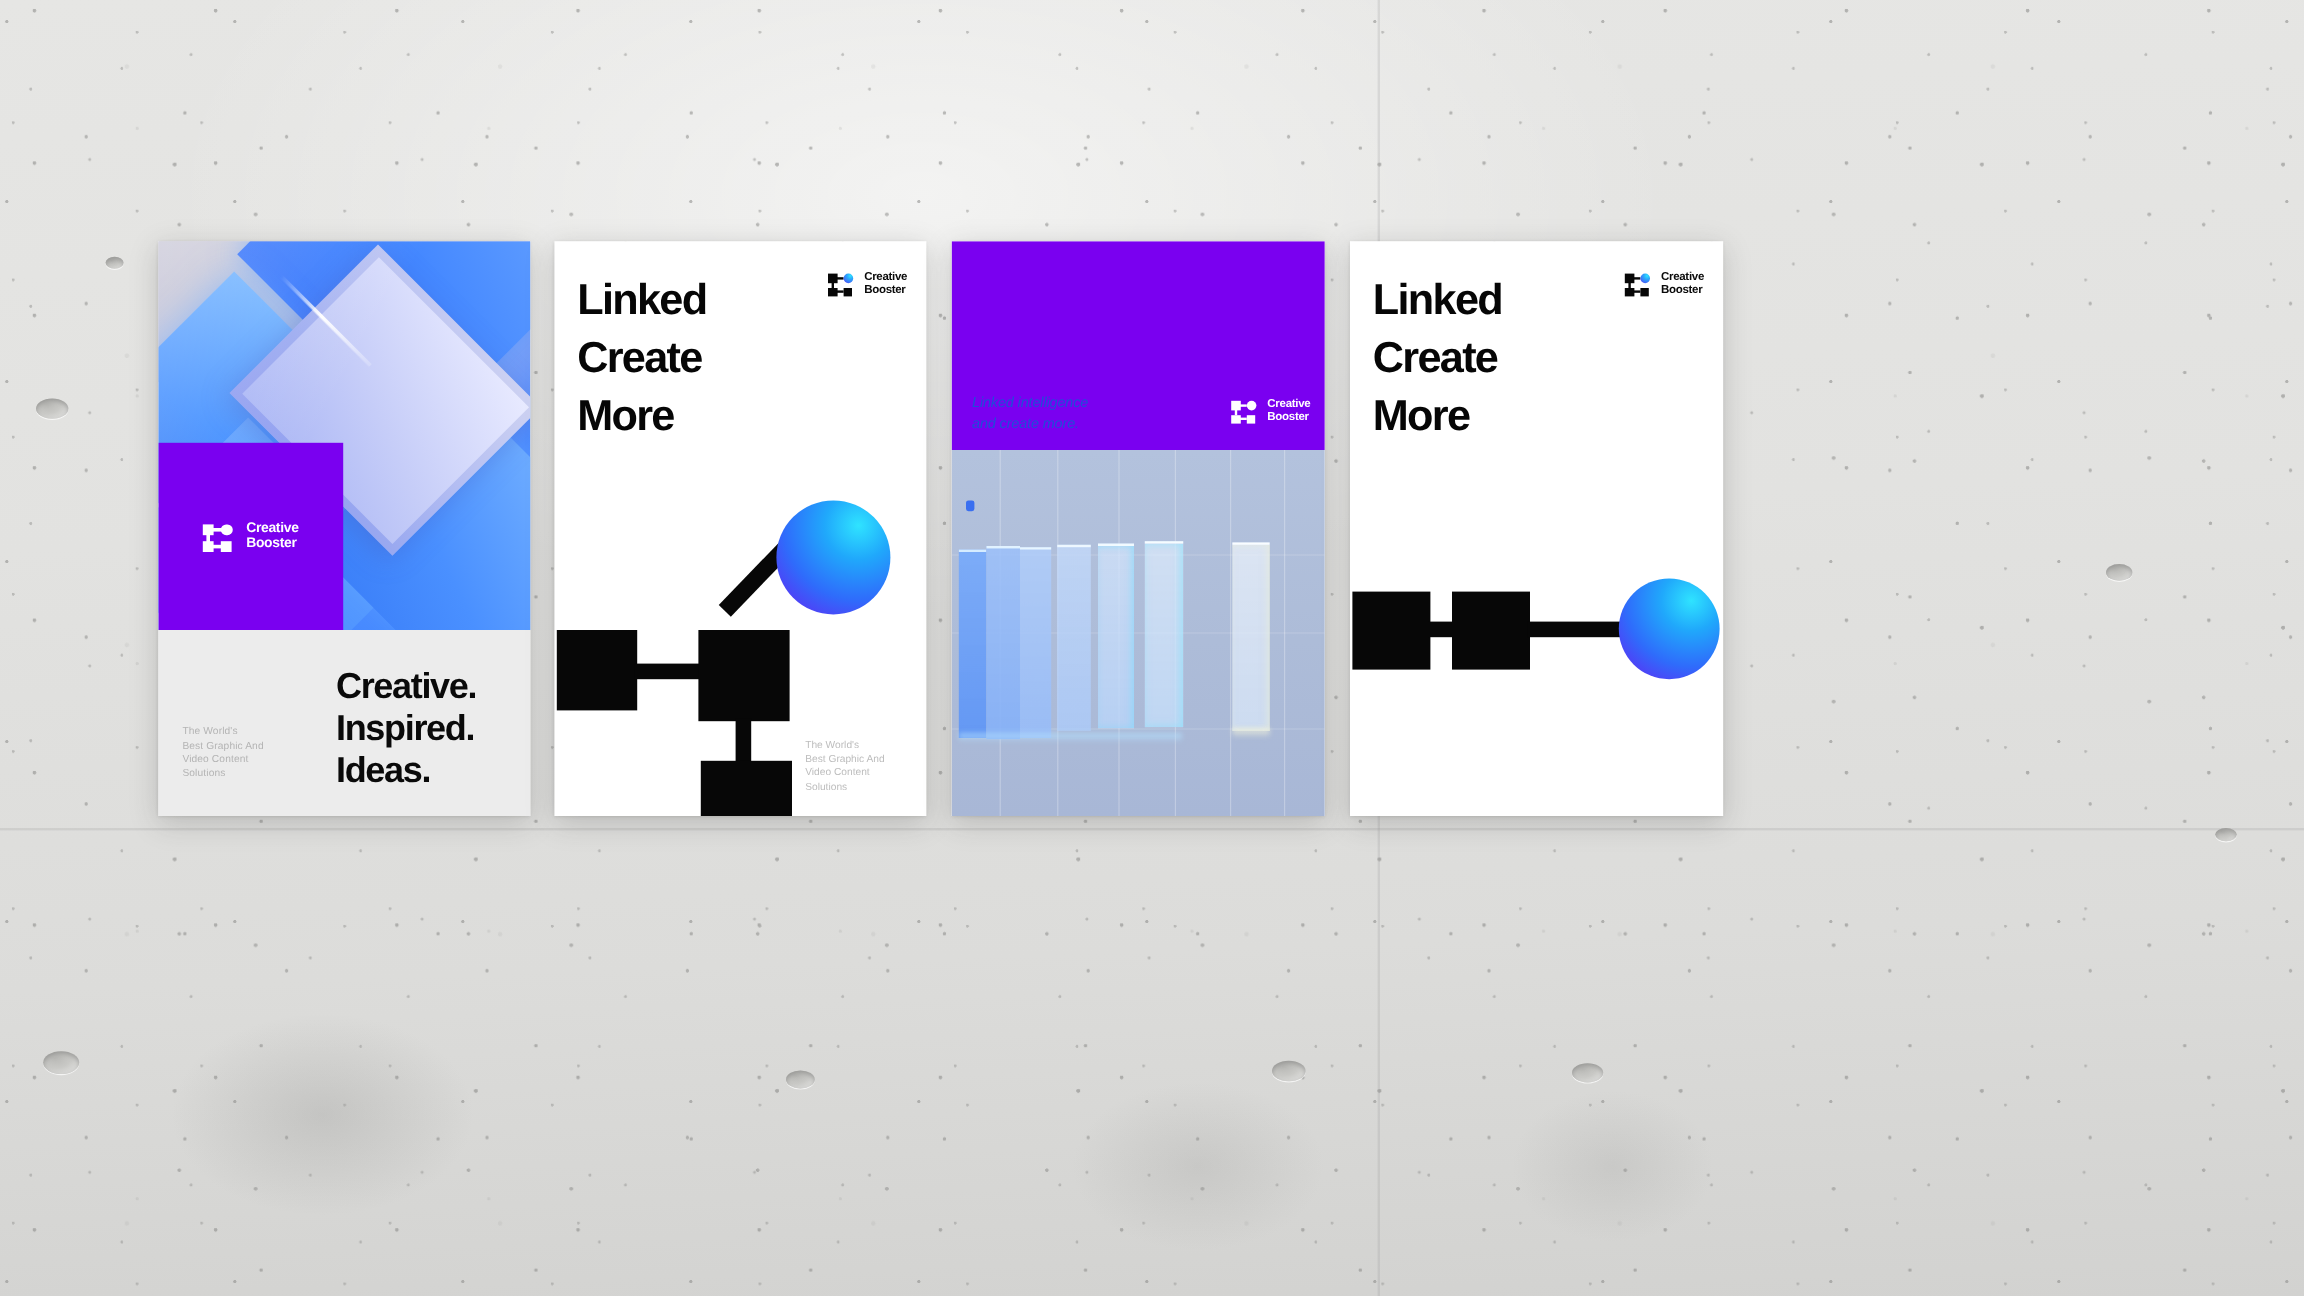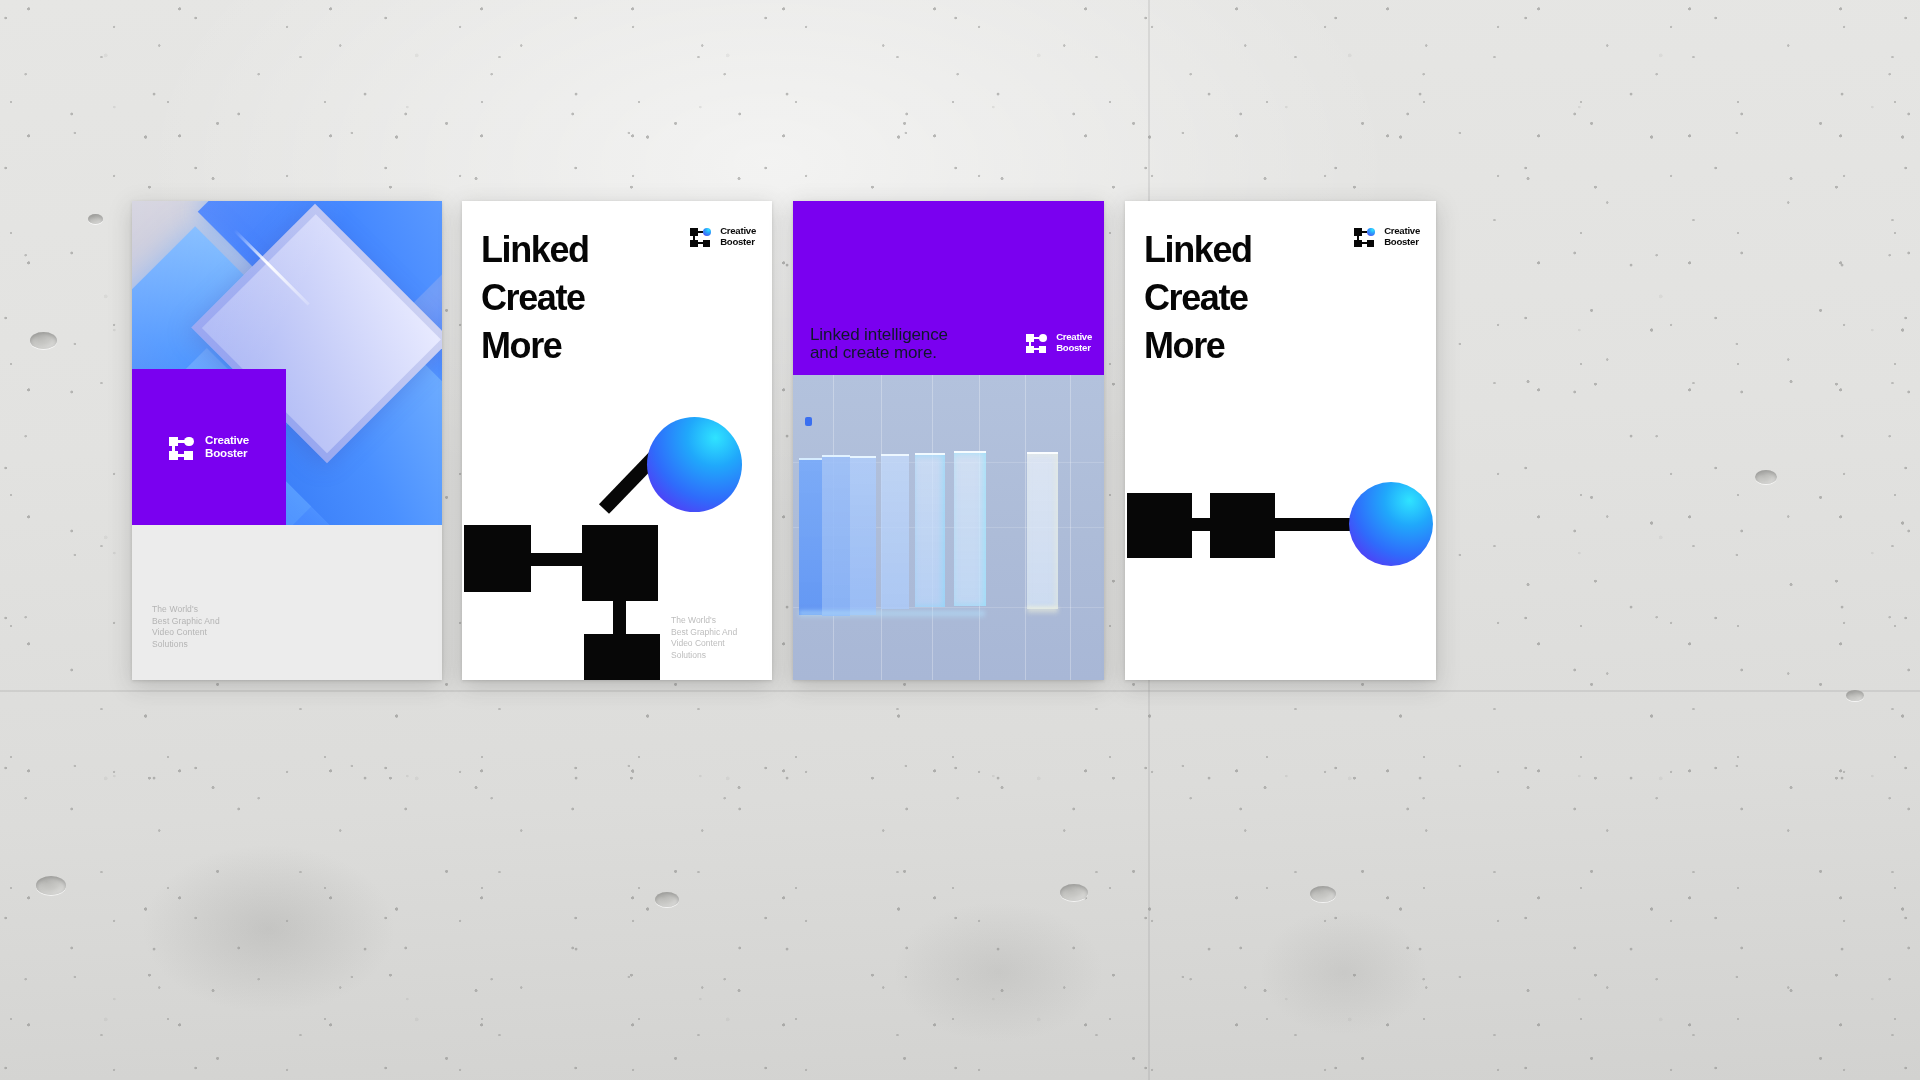--- a/index.html
+++ b/index.html
@@ -109,22 +109,22 @@
 
   
   #p2 .nodes{ position:absolute; left:0; top:295px; width:310px; height:200px; }
   .blk{ position:absolute; background:#070707; }
   .ball{ position:absolute; border-radius:50%;
          background:radial-gradient(circle at 72% 22%, #2fe3ff 0%, #20a8fb 28%, #2f6bfb 62%, #6a1df2 100%); }
 
   
   #p3{ left:793px; top:201px; width:311px; height:479px; }
   #p3 .pur{ position:absolute; left:0; top:0; width:100%; height:174px; background:#7a00f0; }
-  #p3 .ptxt{ position:absolute; left:17px; top:125px; color:#0f172a;
-             font-size:17px; line-height:18px; letter-spacing:-.1px; }
+  #p3 .ptxt{ position:absolute; left:17px; top:125px; color:#1d4ed8;
+             font-size:12px; line-height:18px; letter-spacing:-.1px;font-style:italic; }
   #p3 .lg{ position:absolute; right:12px; top:131px; }
   #p3 .scene{ position:absolute; left:0; top:174px; width:100%; height:305px; overflow:hidden;
               background:linear-gradient(180deg,#b3c2dd 0%,#adbcd8 52%,#a8b7d6 100%); }
   #p3 .gl{ position:absolute; top:0; bottom:0; width:1px; background:rgba(255,255,255,.28); }
   #p3 .gh{ position:absolute; left:0; right:0; height:1px; background:rgba(255,255,255,.17); }
   #p3 .pan{ position:absolute; }
   #p3 .dot{ position:absolute; left:12px; top:42px; width:7px; height:9px; border-radius:2px;
             background:#3a6ff0; }
 
   
@@ -194,20 +194,25 @@
       </span>
     </span>
   </div>
 
   <div class="footer">
     <div class="fineprint">
       <span>The World's</span><br>
       <span>Best Graphic And</span><br>
       <span>Video Content</span><br>
       <span>Solutions</span>
+    </div>
+    <div class="bigtype">
+      <span>Creative.</span><br>
+      <span>Inspired.</span><br>
+      <span>Ideas.</span>
     </div>
   </div>
 </div>
 
 <div class="poster" id="p2">
 
   <div class="head">
     <span>Linked</span><br>
     <span>Create</span><br>
     <span>More</span>

